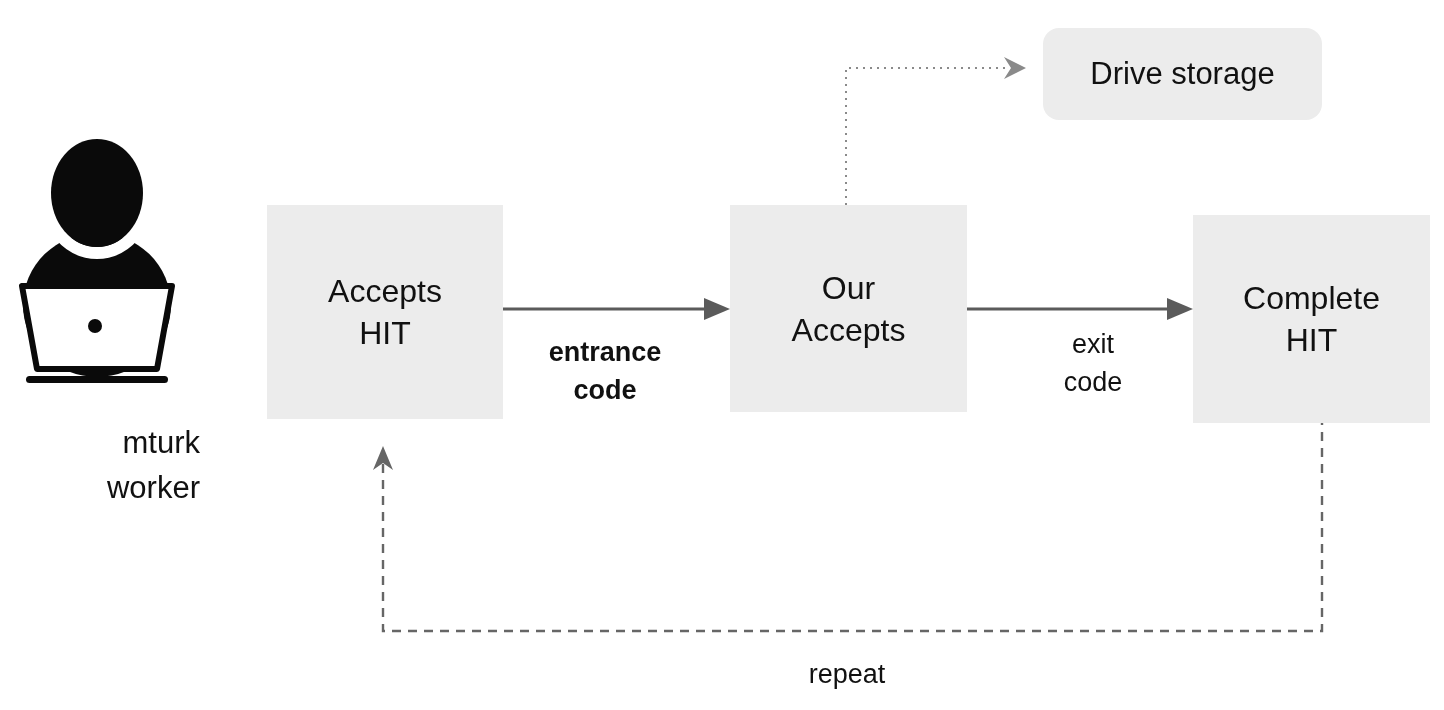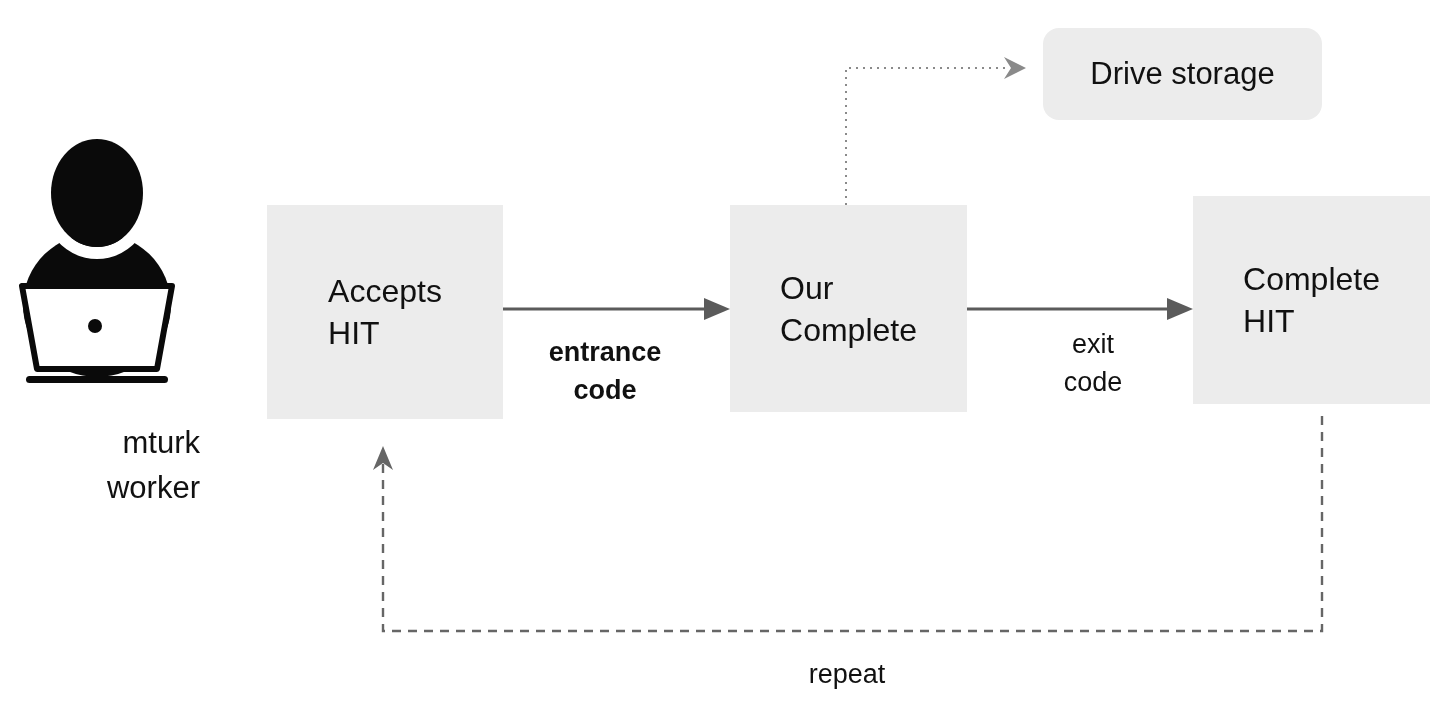--- a/index.html
+++ b/index.html
@@ -21,21 +21,21 @@
     left: 0;
     top: 0;
     pointer-events: none;
   }
   .node {
     position: absolute;
     background: var(--node-fill, #ececec);
     display: flex;
     align-items: center;
     justify-content: center;
-    text-align: left;
+    text-align: center;
     font-size: 32px;
     line-height: 42px;
     white-space: pre-line;
     color: var(--text, #111111);
   }
   .node.rounded {
     border-radius: 16px;
     font-size: 31px;
   }
   .edge-label {
@@ -109,23 +109,23 @@
     </g>
   </svg>
 
   <div class="actor-label">mturk
 worker</div>
 
   <div class="node" style="left:267px; top:205px; width:236px; height:214px;">Accepts
 HIT</div>
 
   <div class="node" style="left:730px; top:205px; width:237px; height:207px;">Our
-Complete</div>
+Accepts</div>
 
-  <div class="node" style="left:1193px; top:196px; width:237px; height:208px;">Complete
+  <div class="node" style="left:1193px; top:215px; width:237px; height:208px;">Complete
 HIT</div>
 
   <div class="node rounded" style="left:1043px; top:28px; width:279px; height:92px;">Drive storage</div>
 
   <div class="edge-label" style="left:505px; top:333px; width:200px;font-weight:bold;">entrance
 code</div>
 
   <div class="edge-label" style="left:993px; top:325px; width:200px;text-align:center;">exit
 code</div>
 

